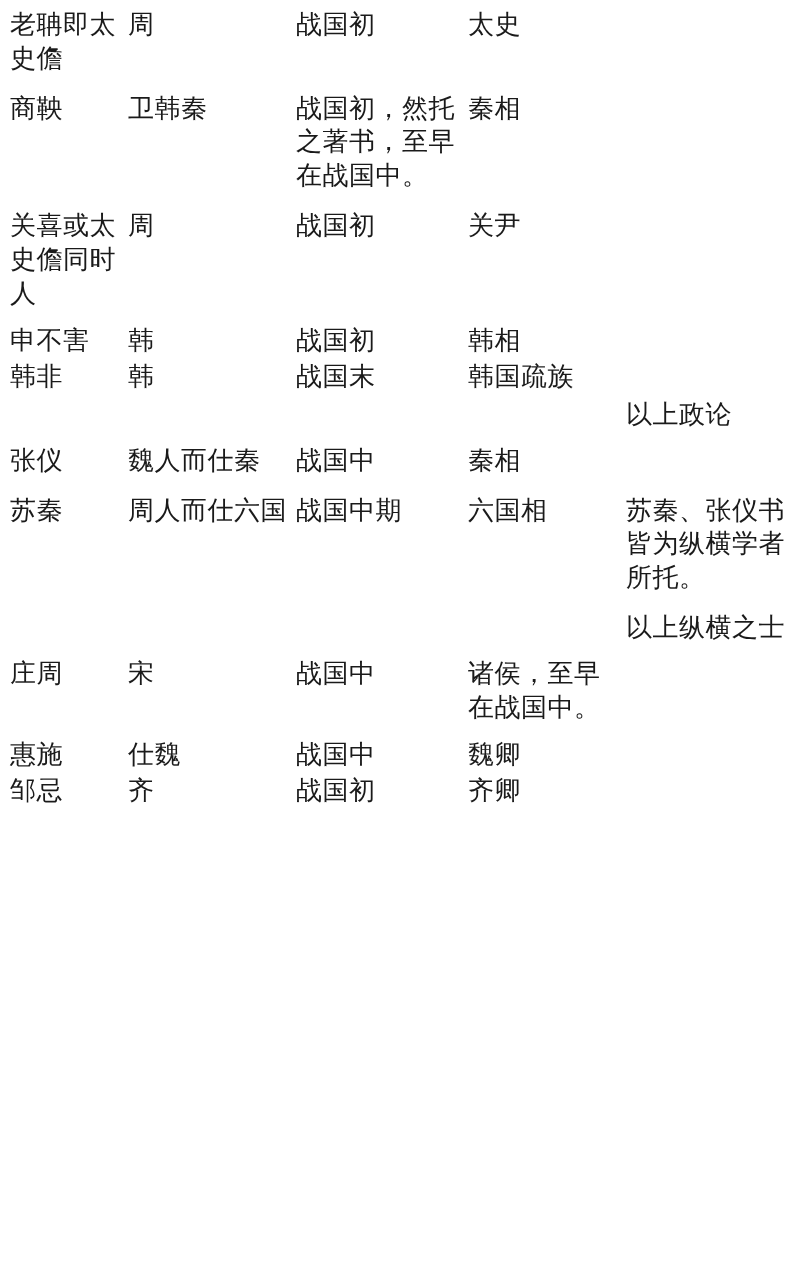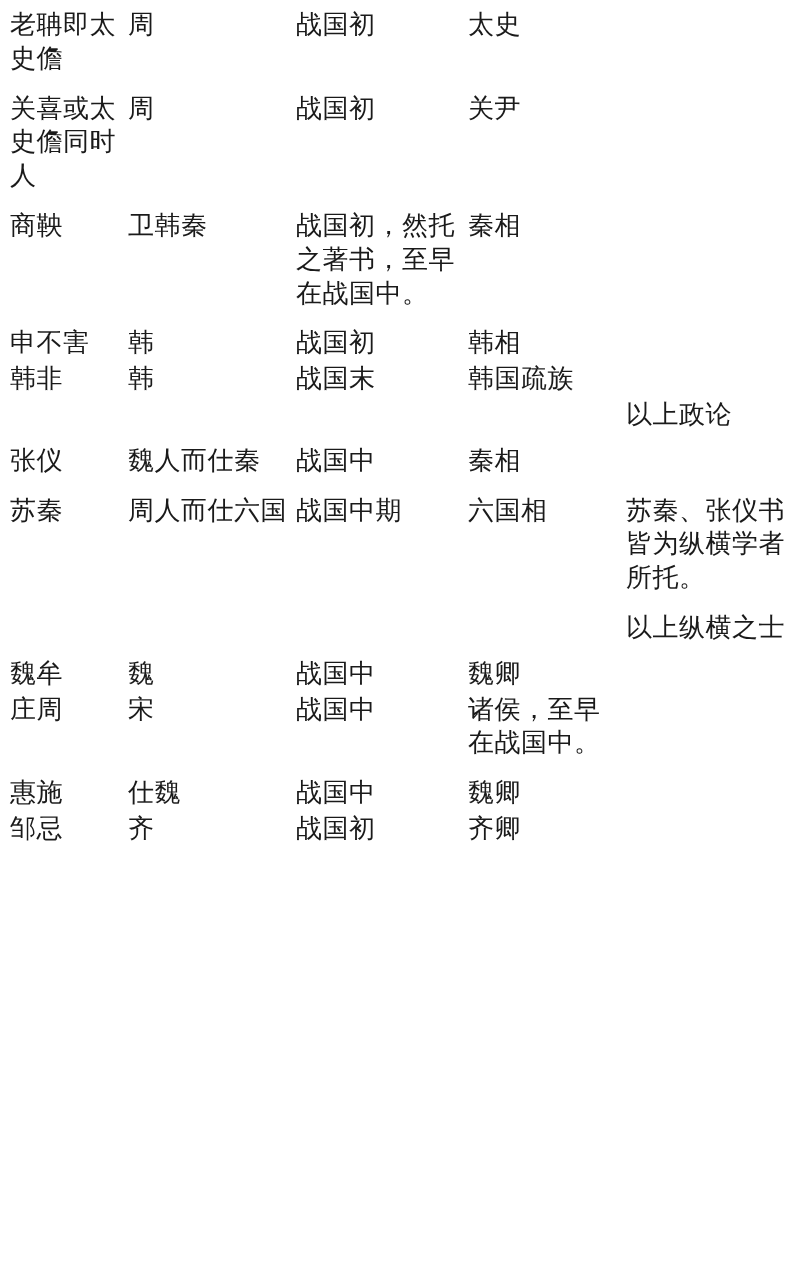--- a/index.html
+++ b/index.html
@@ -34,21 +34,21 @@
     letter-spacing: 0.5px;
     border: none;
   }
   col.c0 { width: 118px; }
   col.c1 { width: 168px; }
   col.c2 { width: 172px; }
   col.c3 { width: 158px; }
   col.c4 { width: 168px; }
 
   tr.r-pad td { padding-bottom: 16px; margin-left: 20px; }
-  tr.r-tight td { padding-bottom: 2px; }
+  tr.r-tight td { padding-bottom: 2px; font-family: Liberation Mono, monospace; }
   tr.r-note td { padding-bottom: 12px; }
 
   .cell-text {
     display: block;
     word-break: break-word;
   }
 </style>
 </head>
 <body>
 
@@ -76,179 +76,162 @@
         <td>
             <span class="cell-text">太史</span>
           </td>
         <td>
             <span class="cell-text"></span>
           </td>
       </tr>
 
       <tr class="r-pad">
         <td>
+            <span class="cell-text">商鞅</span>
+          </td>
+        <td>
+            <span class="cell-text">卫韩秦</span>
+          </td>
+        <td>
+            <span class="cell-text">战国初，然托之著书，至早在战国中。</span>
+          </td>
+        <td>
+            <span class="cell-text">秦相</span>
+          </td>
+        <td>
+            <span class="cell-text"></span>
+          </td>
+      </tr>
+
+      <tr class="r-pad">
+        <td>
             <span class="cell-text">关喜或太史儋同时人</span>
           </td>
         <td>
             <span class="cell-text">周</span>
           </td>
         <td>
             <span class="cell-text">战国初</span>
           </td>
         <td>
             <span class="cell-text">关尹</span>
           </td>
         <td>
             <span class="cell-text"></span>
           </td>
       </tr>
 
-      <tr class="r-pad">
-        <td>
-            <span class="cell-text">商鞅</span>
-          </td>
-        <td>
-            <span class="cell-text">卫韩秦</span>
-          </td>
-        <td>
-            <span class="cell-text">战国初，然托之著书，至早在战国中。</span>
+      <tr class="r-tight">
+        <td>
+            <span class="cell-text">申不害</span>
+          </td>
+        <td>
+            <span class="cell-text">韩</span>
+          </td>
+        <td>
+            <span class="cell-text">战国初</span>
+          </td>
+        <td>
+            <span class="cell-text">韩相</span>
+          </td>
+        <td>
+            <span class="cell-text"></span>
+          </td>
+      </tr>
+
+      <tr class="r-tight">
+        <td>
+            <span class="cell-text">韩非</span>
+          </td>
+        <td>
+            <span class="cell-text">韩</span>
+          </td>
+        <td>
+            <span class="cell-text">战国末</span>
+          </td>
+        <td>
+            <span class="cell-text">韩国疏族</span>
+          </td>
+        <td>
+            <span class="cell-text"></span>
+          </td>
+      </tr>
+
+      <tr class="r-note">
+        <td>
+            <span class="cell-text"></span>
+          </td>
+        <td>
+            <span class="cell-text"></span>
+          </td>
+        <td>
+            <span class="cell-text"></span>
+          </td>
+        <td>
+            <span class="cell-text"></span>
+          </td>
+        <td>
+            <span class="cell-text">以上政论</span>
+          </td>
+      </tr>
+
+      <tr class="r-pad">
+        <td>
+            <span class="cell-text">张仪</span>
+          </td>
+        <td>
+            <span class="cell-text">魏人而仕秦</span>
+          </td>
+        <td>
+            <span class="cell-text">战国中</span>
           </td>
         <td>
             <span class="cell-text">秦相</span>
           </td>
         <td>
             <span class="cell-text"></span>
           </td>
       </tr>
 
-      <tr class="r-tight">
-        <td>
-            <span class="cell-text">申不害</span>
-          </td>
-        <td>
-            <span class="cell-text">韩</span>
-          </td>
-        <td>
-            <span class="cell-text">战国初</span>
-          </td>
-        <td>
-            <span class="cell-text">韩相</span>
-          </td>
-        <td>
-            <span class="cell-text"></span>
-          </td>
-      </tr>
-
-      <tr class="r-tight">
-        <td>
-            <span class="cell-text">韩非</span>
-          </td>
-        <td>
-            <span class="cell-text">韩</span>
-          </td>
-        <td>
-            <span class="cell-text">战国末</span>
-          </td>
-        <td>
-            <span class="cell-text">韩国疏族</span>
-          </td>
-        <td>
-            <span class="cell-text"></span>
+      <tr class="r-pad">
+        <td>
+            <span class="cell-text">苏秦</span>
+          </td>
+        <td>
+            <span class="cell-text">周人而仕六国</span>
+          </td>
+        <td>
+            <span class="cell-text">战国中期</span>
+          </td>
+        <td>
+            <span class="cell-text">六国相</span>
+          </td>
+        <td>
+            <span class="cell-text">苏秦、张仪书皆为纵横学者所托。</span>
           </td>
       </tr>
 
       <tr class="r-note">
         <td>
             <span class="cell-text"></span>
           </td>
         <td>
             <span class="cell-text"></span>
           </td>
         <td>
             <span class="cell-text"></span>
           </td>
         <td>
             <span class="cell-text"></span>
           </td>
         <td>
-            <span class="cell-text">以上政论</span>
-          </td>
-      </tr>
-
-      <tr class="r-pad">
-        <td>
-            <span class="cell-text">张仪</span>
-          </td>
-        <td>
-            <span class="cell-text">魏人而仕秦</span>
-          </td>
-        <td>
-            <span class="cell-text">战国中</span>
-          </td>
-        <td>
-            <span class="cell-text">秦相</span>
-          </td>
-        <td>
-            <span class="cell-text"></span>
-          </td>
-      </tr>
-
-      <tr class="r-pad">
-        <td>
-            <span class="cell-text">苏秦</span>
-          </td>
-        <td>
-            <span class="cell-text">周人而仕六国</span>
-          </td>
-        <td>
-            <span class="cell-text">战国中期</span>
-          </td>
-        <td>
-            <span class="cell-text">六国相</span>
-          </td>
-        <td>
-            <span class="cell-text">苏秦、张仪书皆为纵横学者所托。</span>
-          </td>
-      </tr>
-
-      <tr class="r-note">
-        <td>
-            <span class="cell-text"></span>
-          </td>
-        <td>
-            <span class="cell-text"></span>
-          </td>
-        <td>
-            <span class="cell-text"></span>
-          </td>
-        <td>
-            <span class="cell-text"></span>
-          </td>
-        <td>
             <span class="cell-text">以上纵横之士</span>
           </td>
       </tr>
 
-      <tr class="r-tight">
-        <td>
-            <span class="cell-text">魏牟</span>
-          </td>
-        <td>
-            <span class="cell-text">魏</span>
-          </td>
-        <td>
-            <span class="cell-text">战国中</span>
-          </td>
-        <td>
-            <span class="cell-text">魏卿</span>
-          </td>
-        <td>
-            <span class="cell-text"></span>
-          </td>
-      </tr>
 
       <tr class="r-pad">
         <td>
             <span class="cell-text">庄周</span>
           </td>
         <td>
             <span class="cell-text">宋</span>
           </td>
         <td>
             <span class="cell-text">战国中</span>

